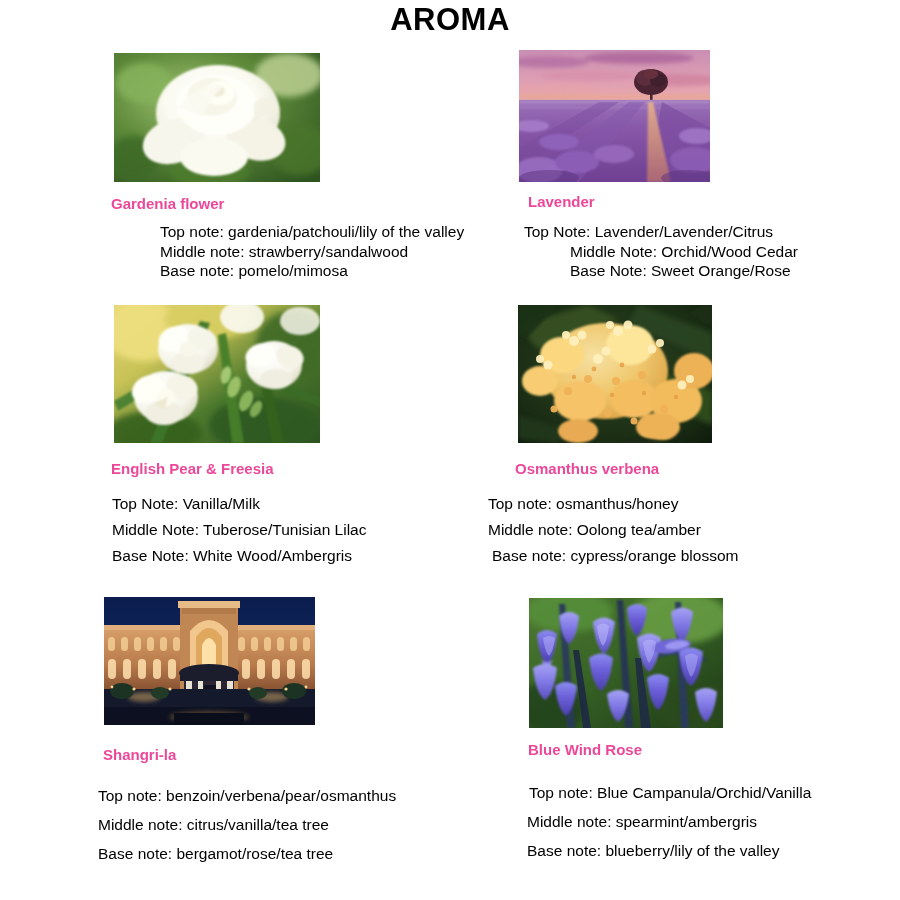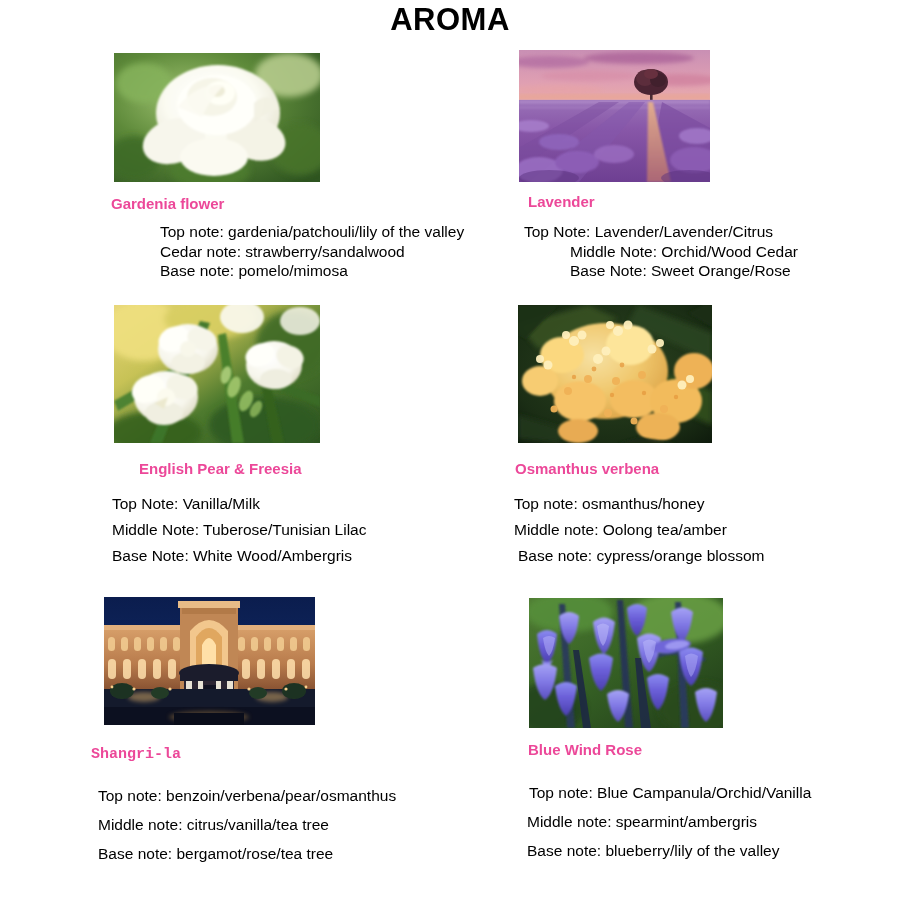--- a/index.html
+++ b/index.html
@@ -64,32 +64,32 @@
   #card-gardenia .notes { left: 112px; top: 222px; margin-left: 48px; }
 
   
   #card-lavender .photo { left: 519px; top: 50px; width: 191px; height: 132px; }
   #card-lavender .card-title { left: 528px; top: 193px; }
   #card-lavender .notes { left: 524px; top: 222px; }
   #card-lavender .note-line.indent { padding-left: 2px; margin-left: 44px; }
 
   
   #card-freesia .photo { left: 114px; top: 305px; width: 206px; height: 138px; }
-  #card-freesia .card-title { left: 111px; top: 460px; margin-left: 28px; }
+  #card-freesia .card-title { left: 111px; top: 460px; }
   #card-freesia .notes { left: 112px; top: 491px; }
 
   
   #card-osmanthus .photo { left: 518px; top: 305px; width: 194px; height: 138px; }
   #card-osmanthus .card-title { left: 515px; top: 460px; }
-  #card-osmanthus .notes { left: 514px; top: 491px; }
+  #card-osmanthus .notes { left: 488px; top: 491px; }
   #card-osmanthus .note-line.indent { padding-left: 4px; }
 
   
   #card-shangrila .photo { left: 104px; top: 597px; width: 211px; height: 128px; }
-  #card-shangrila .card-title { left: 91px; top: 746px; font-family: Liberation Mono, monospace; }
+  #card-shangrila .card-title { left: 103px; top: 746px; }
   #card-shangrila .notes { left: 98px; top: 781px; }
 
   
   #card-bluewind .photo { left: 529px; top: 598px; width: 194px; height: 130px; }
   #card-bluewind .card-title { left: 528px; top: 741px; }
   #card-bluewind .notes { left: 527px; top: 778px; }
   #card-bluewind .note-line.indent { padding-left: 2px; }
 </style>
 </head>
 <body>
@@ -135,21 +135,21 @@
         <ellipse cx="106" cy="40" rx="15" ry="12" fill="#fffff6"></ellipse>
         <ellipse cx="103" cy="38" rx="8" ry="6" fill="#eeecd8"></ellipse>
         <path d="M64 54 Q82 30 110 32 Q96 46 88 64 Z" fill="#fcfbf2" opacity="0.9"></path>
         <path d="M140 50 Q156 36 166 56 Q150 60 140 70 Z" fill="#f2f1e2" opacity="0.9"></path>
       </g>
     </svg>
   </div>
   <div class="card-title">Gardenia flower</div>
   <div class="notes">
     <div class="note-line">Top note: gardenia/patchouli/lily of the valley</div>
-    <div class="note-line">Cedar note: strawberry/sandalwood</div>
+    <div class="note-line">Middle note: strawberry/sandalwood</div>
     <div class="note-line">Base note: pomelo/mimosa</div>
   </div>
 </div>
 
 <div class="card r1" id="card-lavender">
   <div class="photo">
     <svg viewBox="0 0 191 132" preserveAspectRatio="none">
       <defs>
         <linearGradient id="sky-lv" x1="0" y1="0" x2="0" y2="1">
           <stop offset="0%" stop-color="#c98fb4"></stop>

